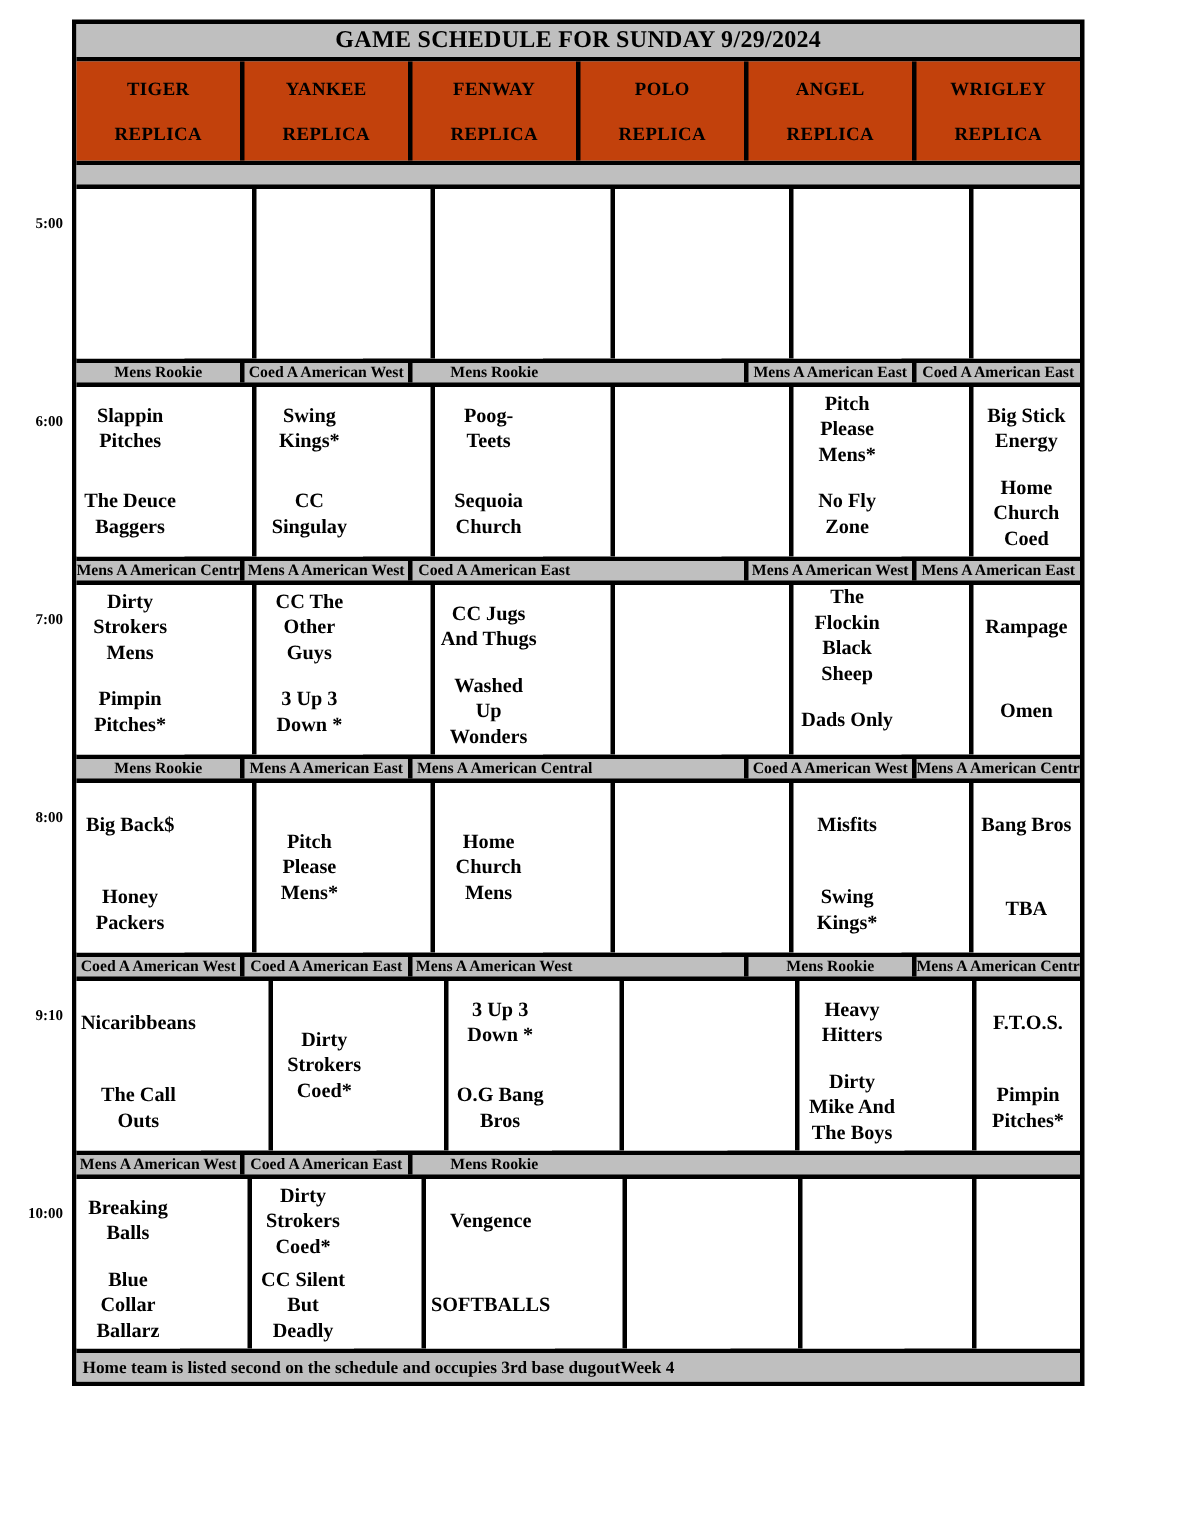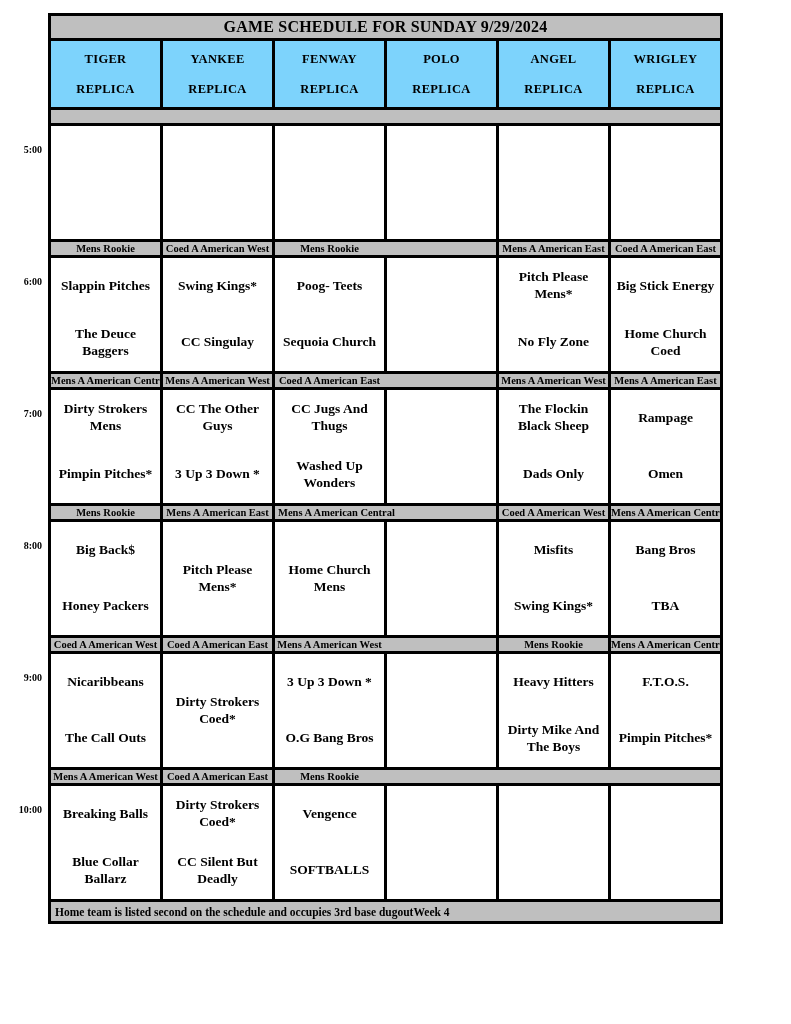--- a/index.html
+++ b/index.html
@@ -14,50 +14,50 @@
            border:3px solid #000; background:#fff; }
 
   .row { display:flex; border-bottom:3px solid #000; }
   .row:last-child { border-bottom:0; }
   .row > div + div { border-left:3px solid #000; }
 
   .title-row { height:25px; background:#bfbfbf; align-items:center; justify-content:center;
                font-size:16px; font-weight:700; letter-spacing:.2px; }
 
   .venue-row { height:69px; }
-  .vcell { flex:1; background:#7dd3fc; display:flex; flex-direction:column;
+  .vcell { flex:1; background:#c2410c; display:flex; flex-direction:column;
            align-items:center; justify-content:center; row-gap:15px;
            font-size:12.5px; font-weight:700; letter-spacing:.3px; }
 
   .band-row { height:16px; background:#bfbfbf;align-items:center; }
   .bcell { flex:1; overflow:hidden; white-space:nowrap; text-align:center;
            font-size:10.5px; font-weight:700; line-height:13px; }
   .bcell.span2 { flex:2; text-align:left; padding-left:3px; }
 
-  .game-row { height:116px; }
+  .game-row { height:116px;gap:45px; }
   .gcell { flex:1; display:flex; flex-direction:column; background:#fff; }
   .team { flex:1; display:flex; align-items:center; justify-content:center;
           text-align:center; font-size:13.5px; font-weight:700; line-height:1.25;
           padding:0 3px; }
 
   .footer-row { height:19px; background:#bfbfbf; align-items:center;
                 justify-content:flex-start; font-size:11.5px; font-weight:700; }
   .footer-note { padding-left:4px; }
   .footer-week { margin-right:34px; }
 </style>
 </head>
 <body>
 
 <div class="sheet">
 
   <div class="time-label" style="top:144px">5:00</div>
   <div class="time-label" style="top:276px">6:00</div>
   <div class="time-label" style="top:408px">7:00</div>
   <div class="time-label" style="top:540px">8:00</div>
-  <div class="time-label" style="top:672px">9:00</div>
+  <div class="time-label" style="top:672px">9:10</div>
   <div class="time-label" style="top:804px">10:00</div>
 
   <div class="table">
 
     <div class="row title-row">
       <span>GAME SCHEDULE FOR SUNDAY 9/29/2024</span>
     </div>
 
     <div class="row venue-row">
       <div class="vcell">

